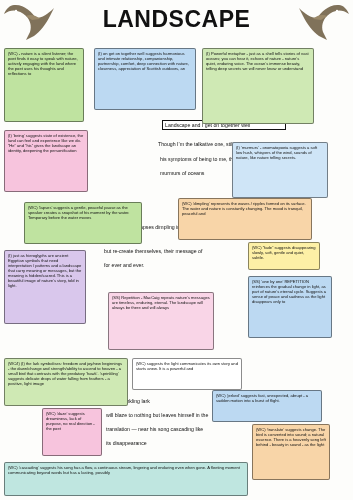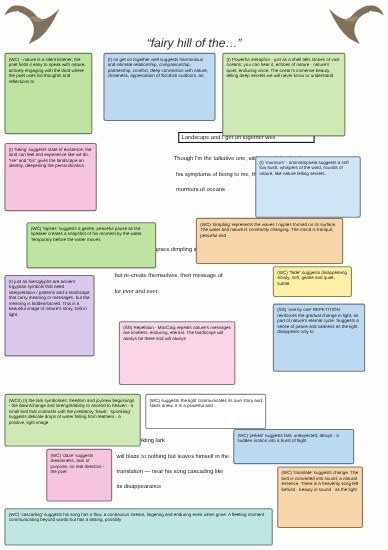--- a/index.html
+++ b/index.html
@@ -83,21 +83,21 @@
     </svg>
   </span>
   <span class="bird r">
     <svg width="54" height="40" viewBox="0 0 54 40">
       <path d="M52 12 C44 6 36 8 30 14 C26 18 24 24 26 30 L30 38 L22 34 C16 30 10 22 6 14 L2 6 C8 12 14 16 20 16 C24 10 32 2 42 3 C46 3 50 7 52 12 Z" fill="#6b5a3e"></path>
       <path d="M30 14 C26 12 20 13 16 17 L24 18 Z" fill="#8a7550"></path>
       <circle cx="40" cy="9" r="1.2" fill="#fff"></circle>
     </svg>
   </span>
 
-  <div class="subtitle">“fairy hill of the…”</div>
+  <div class="title">LANDSCAPE</div>
 
   <div class="qbox" style="left:162px;top:120px;width:124px;">Landscape and I get on together well</div>
   <div class="quote" style="left:158px;top:141px;width:140px;">Though I’m the talkative one, still he can’t be dumb</div>
   <div class="quote" style="left:160px;top:156px;width:140px;">his symptoms of being to me, the way a shrug</div>
   <div class="quote" style="left:160px;top:170px;width:90px;">murmurs of oceans</div>
   <div class="quote" style="left:104px;top:224px;width:150px;">Loch Rannoch lapses dimpling in the sun</div>
   <div class="quote" style="left:104px;top:248px;width:150px;">but re-create themselves, their message of</div>
   <div class="quote" style="left:104px;top:262px;width:120px;">for ever and ever.</div>
   <div class="quote" style="left:110px;top:398px;width:120px;">that twinkling lark</div>
   <div class="quote" style="left:106px;top:412px;width:150px;">will blaze to nothing but leaves himself in the</div>

